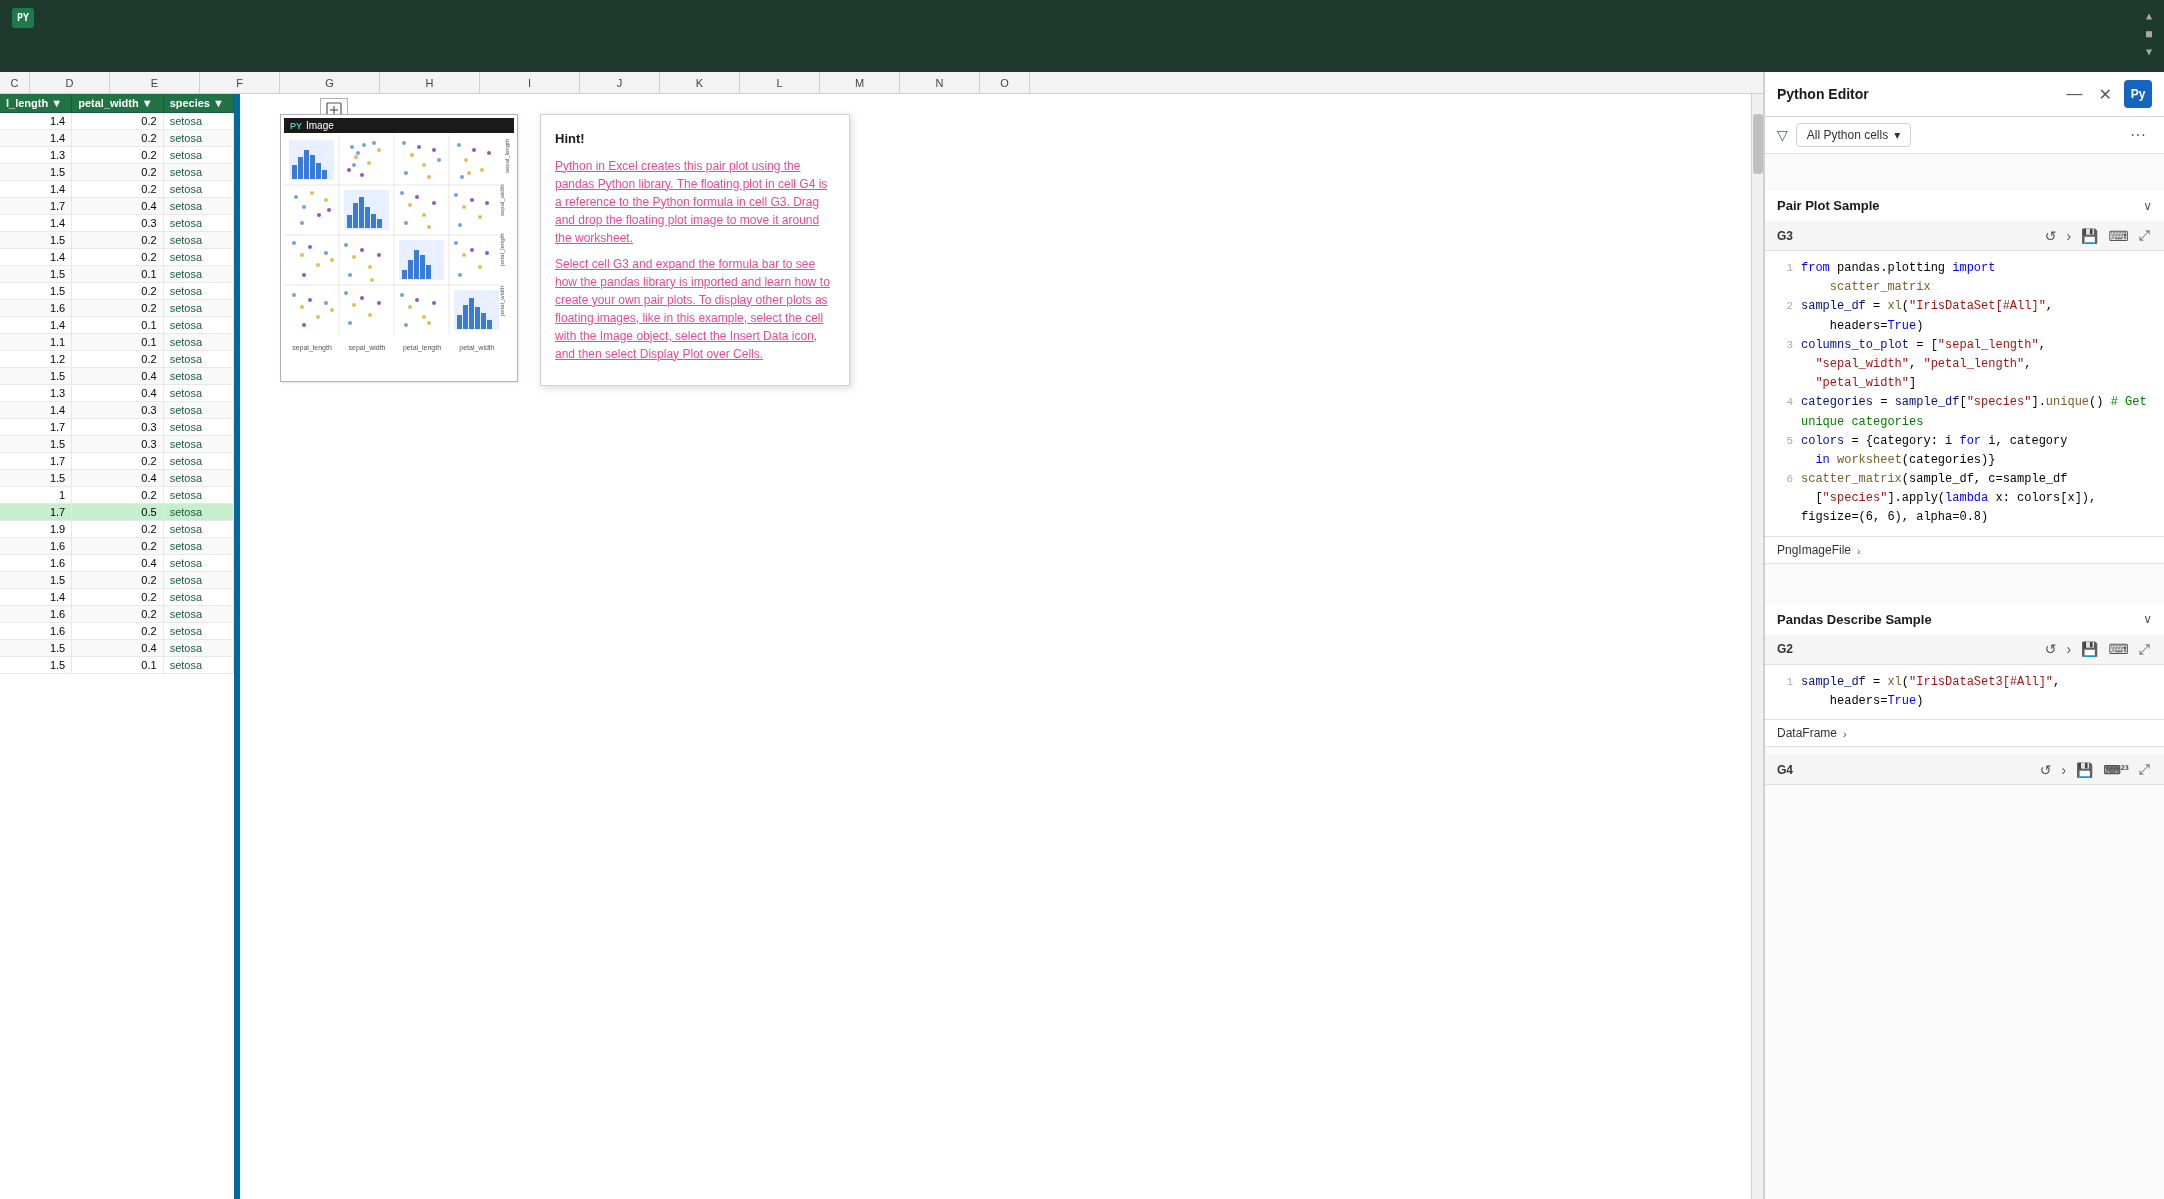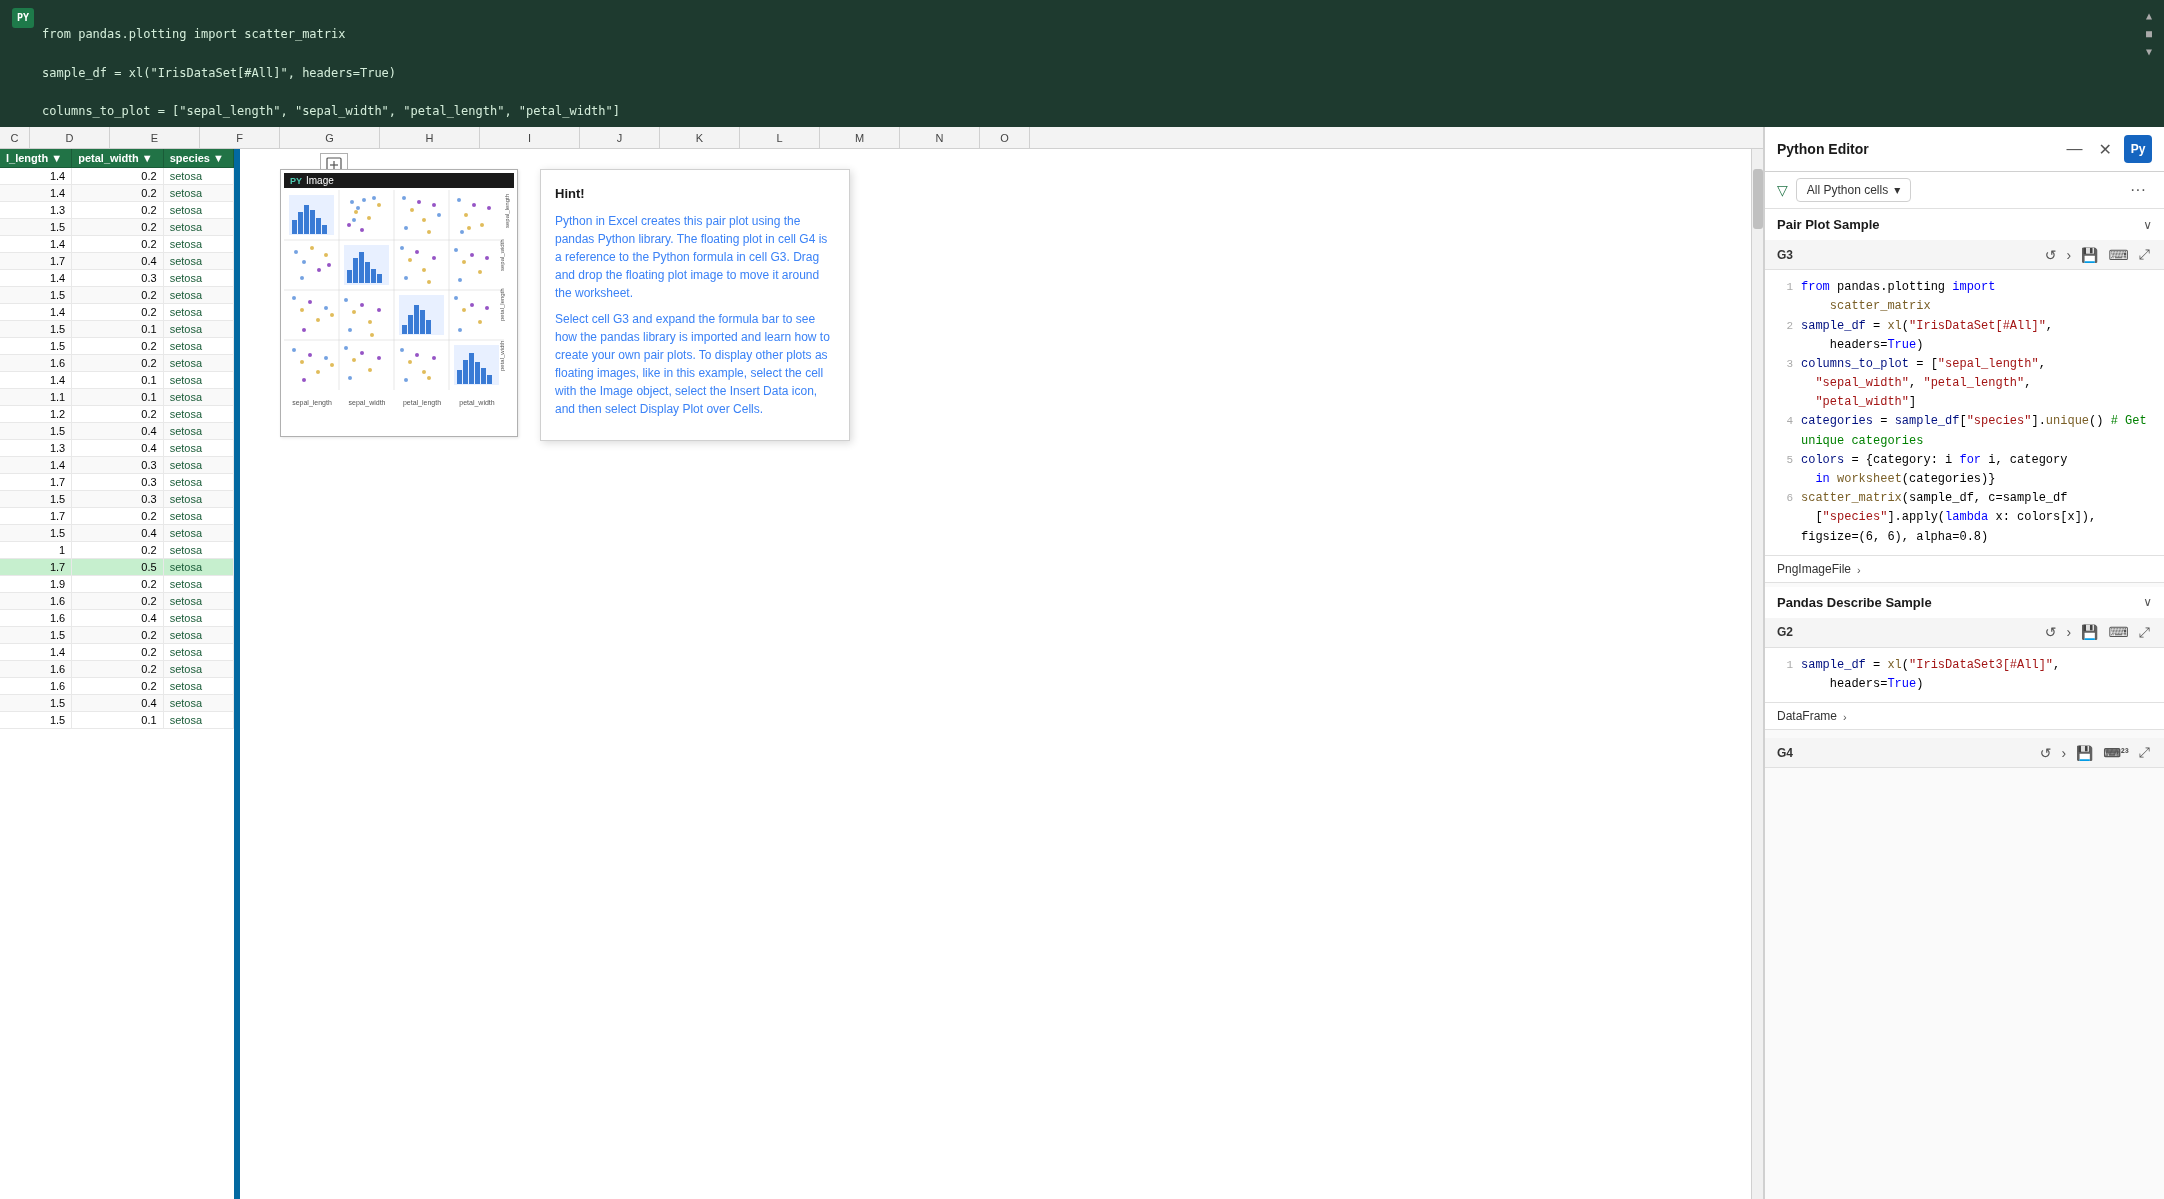--- a/index.html
+++ b/index.html
@@ -166,21 +166,21 @@
       font-size: 12px;
       line-height: 1.5;
       z-index: 10;
     }
     .hint-popup h3 {
       font-size: 13px;
       font-weight: 600;
       margin-bottom: 8px;
       color: #1a1a1a;
     }
-    .hint-popup p { color: #3b82f6; margin-bottom: 8px; }
+    .hint-popup p { color: #ec4899; margin-bottom: 8px; text-decoration: underline; }
 
     
     .grid-scrollbar {
       position: absolute;
       right: 0;
       top: 0;
       bottom: 0;
       width: 12px;
       background: #f0f0f0;
       border-left: 1px solid #d0d0d0;
@@ -274,20 +274,21 @@
       color: #555;
       font-size: 16px;
       padding: 2px 6px;
     }
 
     
     .code-section {
       border-bottom: 1px solid #e0e0e0;
       background: #fff;
       margin-bottom: 4px;
+      margin-top: 36px;
     }
     .section-header {
       display: flex;
       align-items: center;
       padding: 8px 12px;
       cursor: pointer;
       background: #fff;
     }
     .section-title {
       font-size: 13px;
@@ -388,25 +389,20 @@
     .ch-l { width: 80px; }
     .ch-m { width: 80px; }
     .ch-n { width: 80px; }
     .ch-o { width: 50px; }
   </style>
 </head>
 <body>
 
 <div class="formula-bar">
   <span class="py-badge">PY</span>
-  <div class="formula-text">
-    from pandas.plotting import scatter_matrix<br>
-    sample_df = xl("IrisDataSet[#All]", headers=True)<br>
-    columns_to_plot = ["sepal_length", "sepal_width", "petal_length", "petal_width"]
-  </div>
   <div class="formula-scrollbar">
     <span>▲</span>
     <span>■</span>
     <span>▼</span>
   </div>
 </div>
 
 <div class="main-area">
 
   <div class="spreadsheet">

